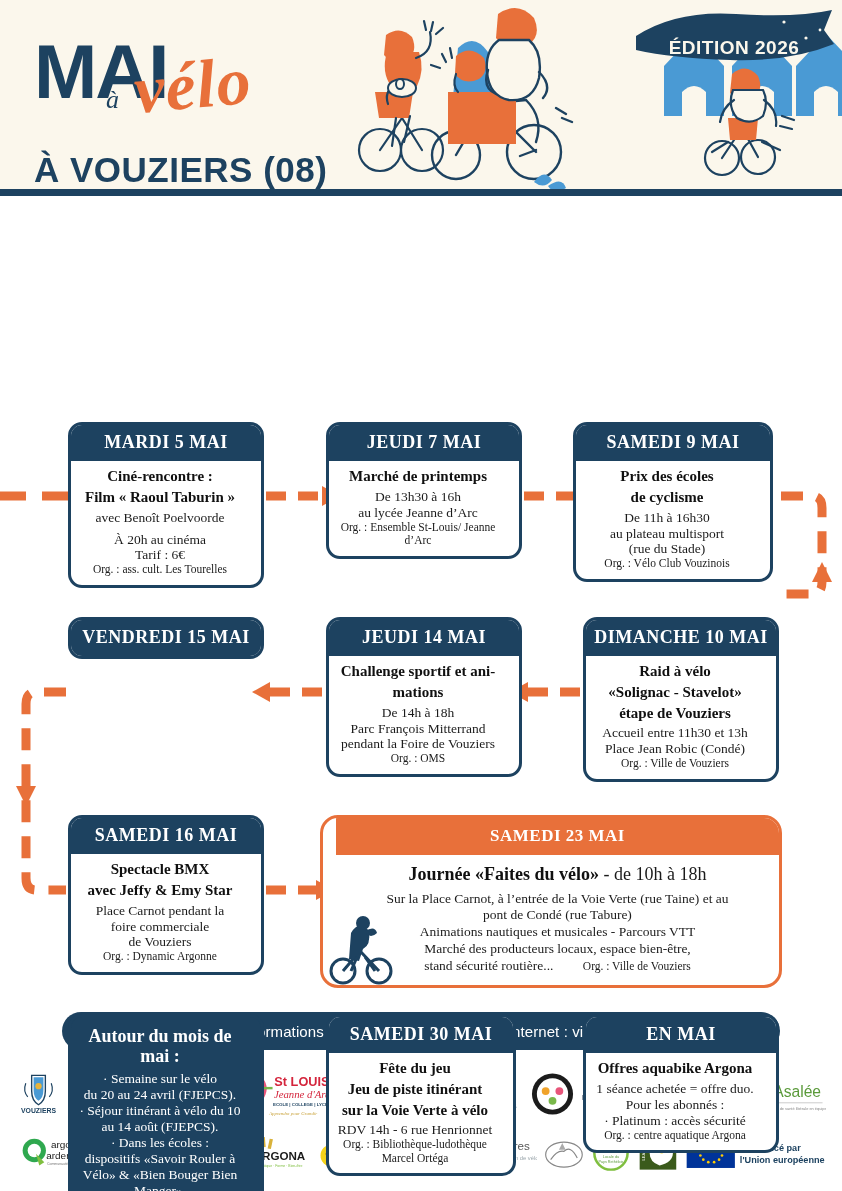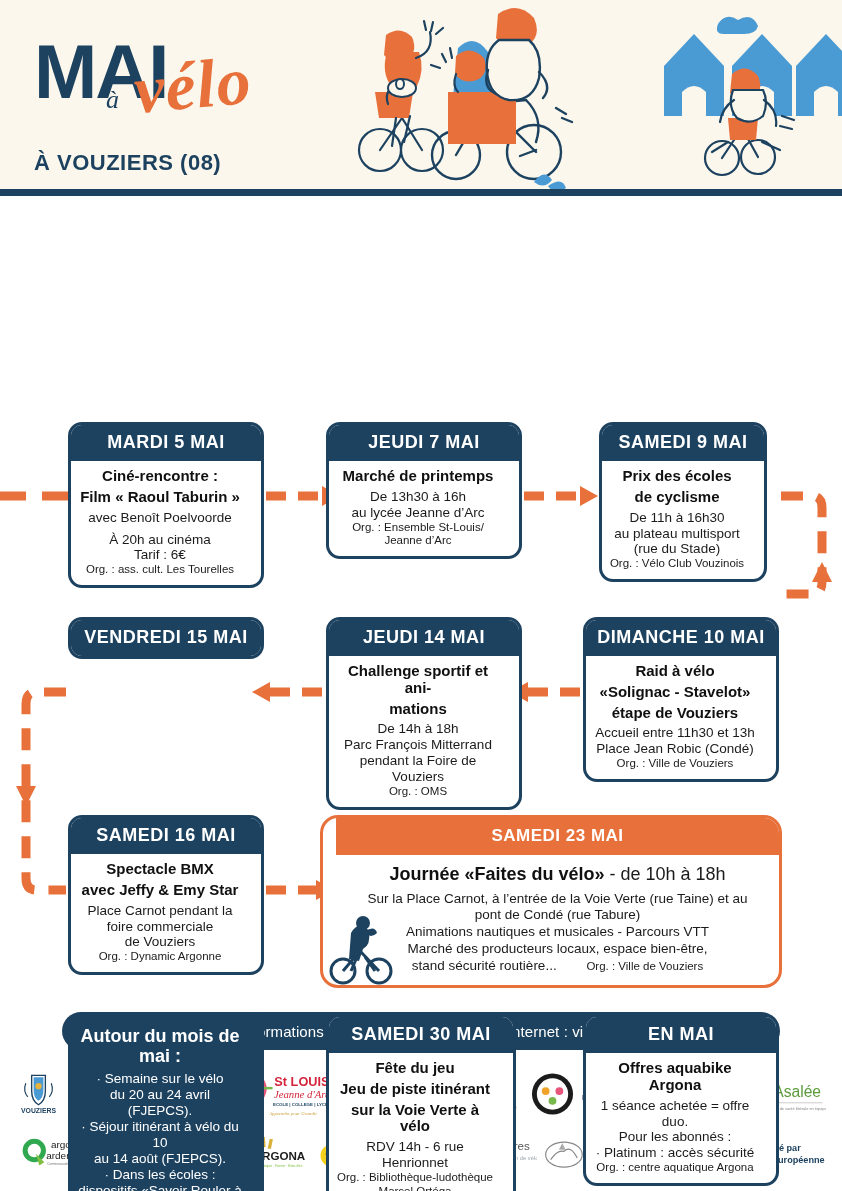--- a/index.html
+++ b/index.html
@@ -46,21 +46,21 @@
   }
   .t-velo{
     position:absolute;left:108px;top:36px;
     font-size:68px;color:var(--orange);
     font-family:"Liberation Serif", serif;font-style:italic;font-weight:bold;
     letter-spacing:1px;
     transform:rotate(-5deg);
   }
   .t-ville{
     position:absolute;left:8px;top:140px;
-    font-size:22px;font-weight:bold;color:var(--navy);
+    font-size:35px;font-weight:bold;color:var(--navy);
     letter-spacing:0.5px;
   }
   .ribbon{
     position:absolute;right:8px;top:8px;width:200px;height:72px;
   }
   .ribbon-label{
     position:absolute;left:0;top:0;width:200px;height:72px;
     display:flex;align-items:center;justify-content:center;
     color:var(--cream);font-size:19px;font-weight:bold;letter-spacing:0.5px;
     z-index:3;
@@ -71,20 +71,21 @@
   
   .flow{position:relative;width:842px;height:810px;background:#fff;}
 
   .card{
     position:absolute;
     border:3px solid var(--navy);
     border-radius:14px;
     background:var(--white);
     overflow:hidden;
     z-index:5;
+    font-family:Liberation Serif, serif;
   }
   .card-head{
     background:var(--navy);
     color:#fff;
     text-align:center;
     font-size:18px;font-weight:bold;
     letter-spacing:0.5px;
     padding:7px 4px 8px 4px;
   }
   .card-body{
@@ -122,21 +123,21 @@
   .big-head-line{font-size:18px;line-height:1.2;margin-bottom:5px;}
   .big-head-line b{font-weight:bold;color:#101010;}
   .big-head-line span{font-weight:normal;color:#1b1b1b;}
   .big-line{font-size:13.5px;line-height:1.25;color:#1b1b1b;}
   .big-org{font-size:11.5px;color:#1b1b1b;}
   .cyclist-icon{position:absolute;left:6px;bottom:-2px;width:66px;height:74px;z-index:8;}
 
   
   #card-0{left:68px;  top:226px; width:196px;}
   #card-1{left:326px; top:226px; width:196px;}
-  #card-2{left:599px; top:226px; width:168px;}
+  #card-2{left:573px; top:226px; width:200px;}
   
   #card-3{left:68px;  top:421px; width:196px;}
   #card-4{left:326px; top:421px; width:196px;}
   #card-5{left:583px; top:421px; width:196px;}
   
   #card-6{left:68px;  top:619px; width:196px;}
   #card-7{left:320px; top:619px; width:462px;padding-left:13px;}
   
   #card-8{left:68px;  top:818px; width:196px;}
   #card-9{left:326px; top:818px; width:190px;}
@@ -244,20 +245,29 @@
       </g>
     </svg>
 
     <div class="title-block">
       <div class="t-mai">MAI</div>
       <div class="t-a">à</div>
       <div class="t-velo">vélo</div>
       <div class="t-ville">À VOUZIERS (08)</div>
     </div>
 
+    <div class="ribbon">
+      <svg viewBox="0 0 200 72" width="200" height="72">
+        <path d="M2 28 q40 -26 100 -22 q60 4 96 -4 l-8 20 l10 14 q-44 18 -104 16 q-58 -2 -94 -10 z" fill="#1d4260"></path>
+        <circle cx="150" cy="14" r="1.6" fill="#fbf7ec"></circle>
+        <circle cx="172" cy="30" r="1.6" fill="#fbf7ec"></circle>
+        <circle cx="186" cy="22" r="1.4" fill="#fbf7ec"></circle>
+      </svg>
+      <div class="ribbon-label">ÉDITION 2026</div>
+    </div>
 
     <div class="header-bottom-rule"></div>
   </div>
 
   <div class="flow">
 
     <svg class="connectors" viewBox="0 0 842 810">
       <g stroke="#e8703a" stroke-width="9" fill="none" stroke-linecap="butt">
 
         <line x1="0" y1="300" x2="68" y2="300" stroke-dasharray="26 16"></line>

